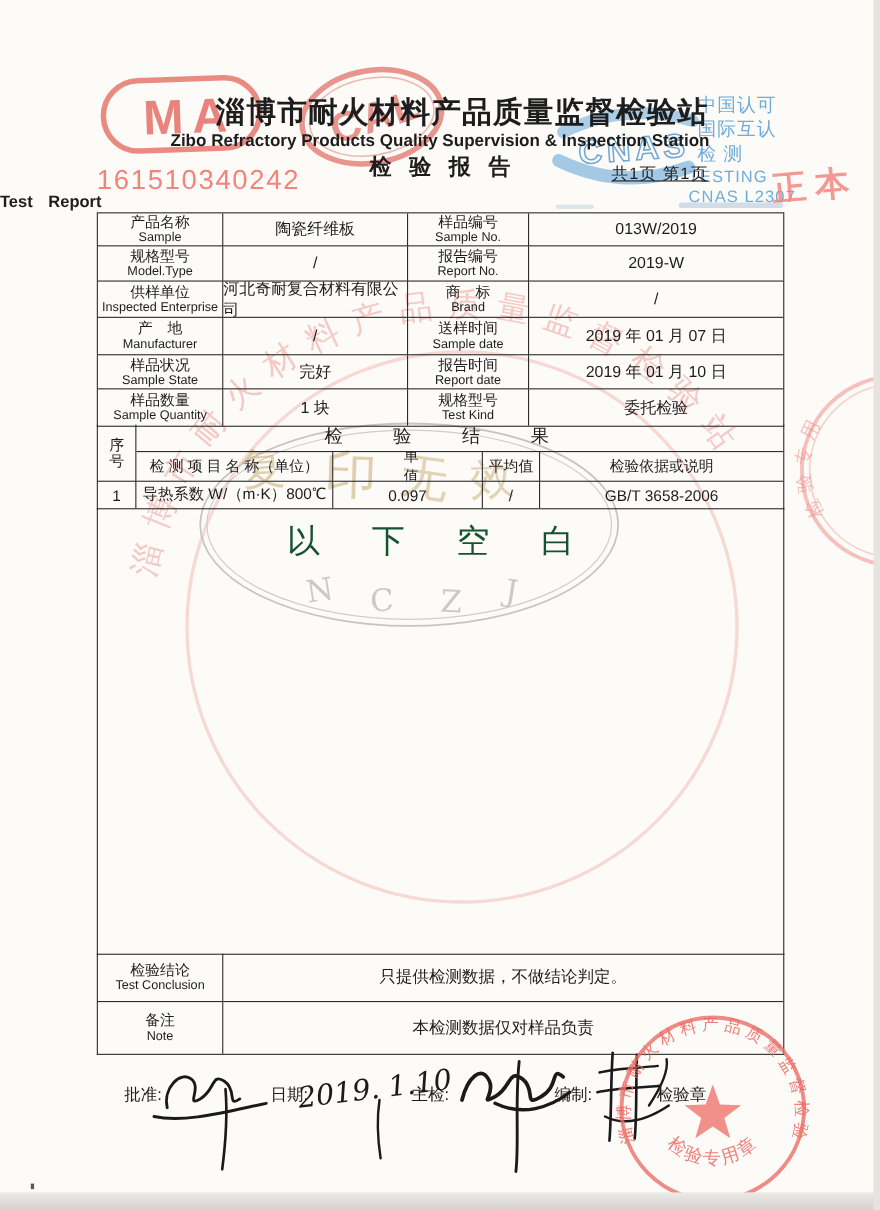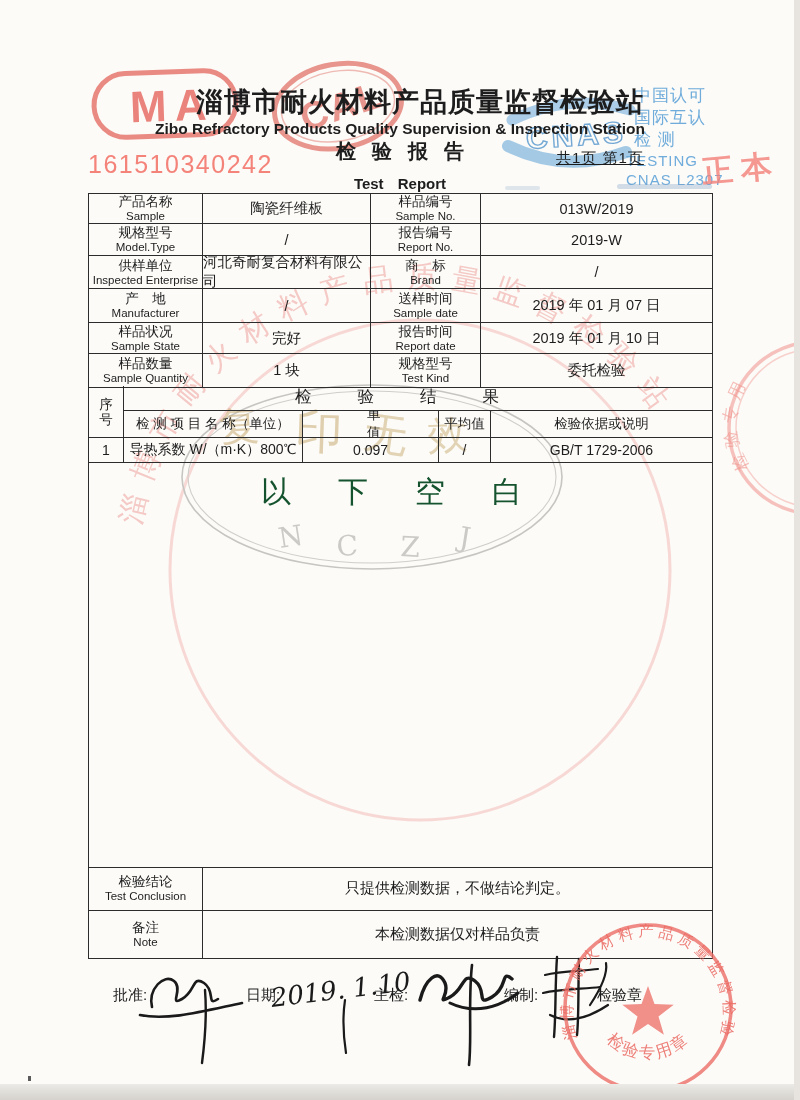--- a/index.html
+++ b/index.html
@@ -2,21 +2,21 @@
 <html><head>
 <meta charset="utf-8">
 <style>
   html,body{margin:0;padding:0;background:#e8e6e2;font-family:"Liberation Sans",sans-serif;}
   .page{position:relative;width:800px;height:1100px;background:#fcfbf8;overflow:hidden;color:#1d1d1d;}
   .abs{position:absolute;}
   
   .title-cn{left:40px;right:0;top:84px;text-align:center;font-size:27px;font-weight:bold;letter-spacing:1px;z-index:2;}
   .title-en{left:0;right:0;top:120px;text-align:center;font-size:15.5px;font-weight:bold;z-index:2;}
   .report-title{left:16px;right:0;top:138px;text-align:center;font-size:20px;font-weight:bold;letter-spacing:16px;z-index:2;}
-  .report-title-en{left:0;right:0;top:175px;text-align:center;font-size:15px;font-weight:bold;word-spacing:10px;z-index:2;}
+  .report-title-en{left:0;right:0;top:175px;text-align:left;font-size:15px;font-weight:bold;word-spacing:10px;z-index:2;}
   .page-info{left:556px;top:149px;font-size:15px;letter-spacing:1px;z-index:2;text-decoration:underline;}
   .serial{left:88px;top:150px;font-size:25px;letter-spacing:1.5px;color:#f4837a;z-index:2;}
   .red-note{left:237px;top:167px;font-size:16px;color:rgba(243,132,126,.75);z-index:1;}
   .zhengben{left:702px;top:148px;font-size:31px;font-weight:bold;letter-spacing:8px;color:rgba(242,128,120,.8);transform:rotate(-5deg);z-index:3;}
   .cnas-text{left:634px;top:85px;z-index:1;color:rgba(100,165,216,.92);}
   .cnas-text .cn{font-size:17px;line-height:22px;letter-spacing:1px;}
   .cnas-text .en{font-size:15px;line-height:19px;margin-left:-8px;letter-spacing:1px;}
   .smudge1{left:617px;top:184px;width:95px;height:5px;background:rgba(120,155,195,.32);border-radius:3px;z-index:1;}
   .smudge2{left:505px;top:186px;width:35px;height:4px;background:rgba(120,155,195,.22);border-radius:3px;z-index:1;}
   .ma-svg{left:90px;top:68px;z-index:1;transform:rotate(-2deg);}
@@ -194,21 +194,21 @@
     </div>
     <div class="cell bb sec-title" style="grid-column:2/6;">检验结果</div>
     <div class="cell br bb rg-hdr">检 测 项 目 名 称（单位）</div>
     <div class="cell br bb rg-hdr hdr-value">单值</div>
     <div class="cell br bb rg-hdr">平均值</div>
     <div class="cell bb rg-hdr">检验依据或说明</div>
     <div class="cell br rg-val">1</div>
     <div class="cell br rg-val">导热系数 W/（m·K）800℃</div>
     <div class="cell br rg-val">0.097</div>
     <div class="cell br rg-val">/</div>
-    <div class="cell rg-val">GB/T 1729-2006</div>
+    <div class="cell rg-val">GB/T 3658-2006</div>
   </div>
 
   <div class="abs empty-box">
     <div class="blank-note">以下空白</div>
   </div>
 
   <div class="grid cgrid">
     <div class="cell br bb">
       <div class="lab-cn">检验结论</div>
       <div class="lab-en">Test Conclusion</div>

